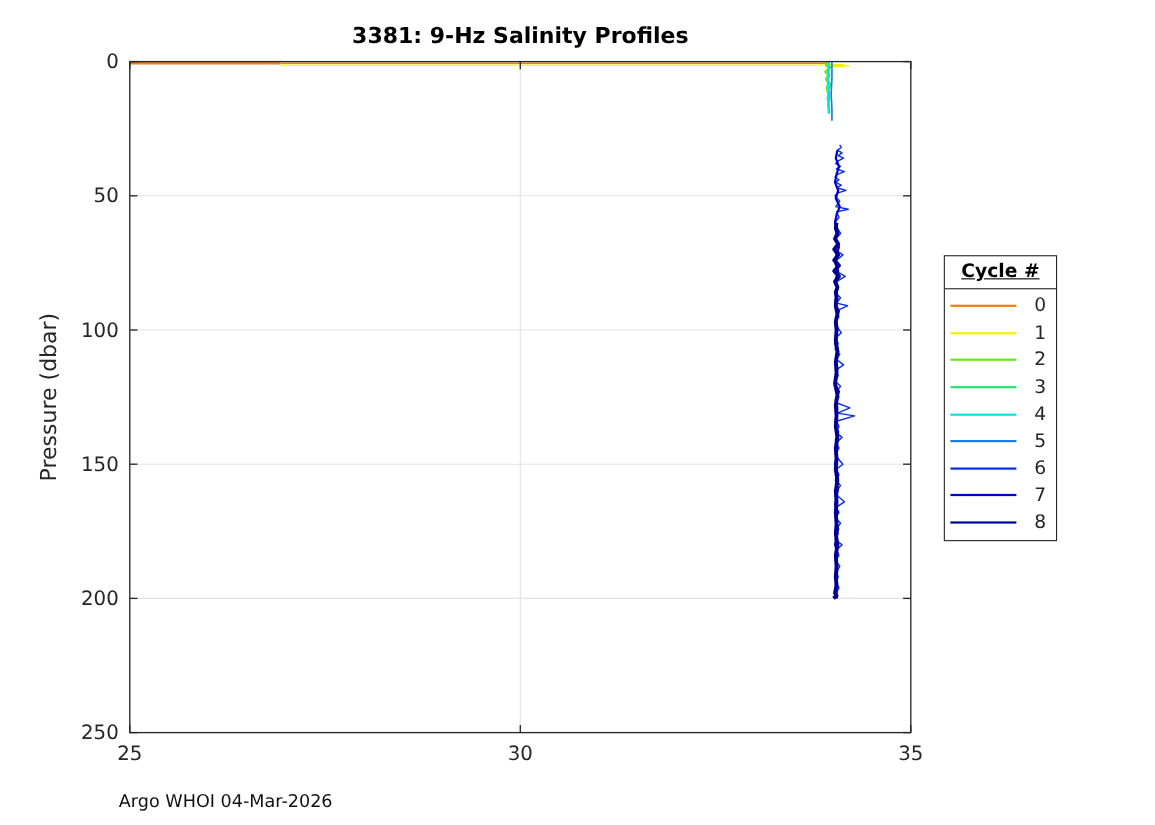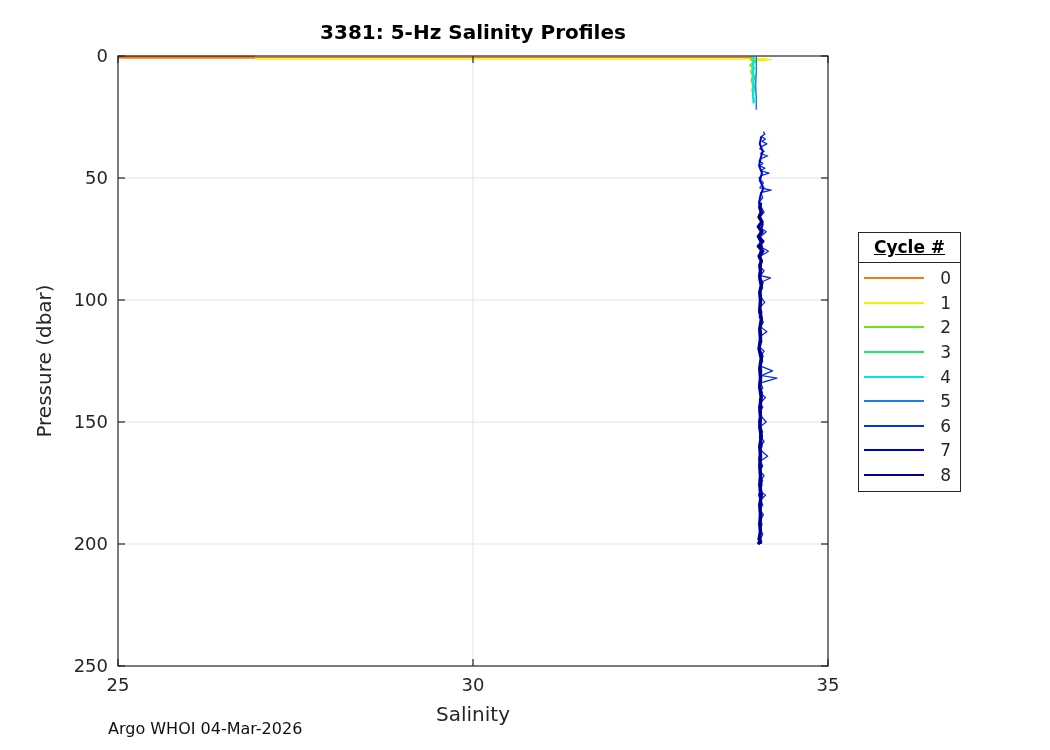--- a/index.html
+++ b/index.html
@@ -66,22 +66,21 @@
       <text x="118" y="691" text-anchor="middle" font-size="18px" fill="#262626" font-family="&quot;DejaVu Sans&quot;,&quot;Liberation Sans&quot;,sans-serif">25</text>
       <text x="473" y="691" text-anchor="middle" font-size="18px" fill="#262626" font-family="&quot;DejaVu Sans&quot;,&quot;Liberation Sans&quot;,sans-serif">30</text>
       <text x="828" y="691" text-anchor="middle" font-size="18px" fill="#262626" font-family="&quot;DejaVu Sans&quot;,&quot;Liberation Sans&quot;,sans-serif">35</text>
       <text x="108" y="62" text-anchor="end" font-size="18px" fill="#262626" font-family="&quot;DejaVu Sans&quot;,&quot;Liberation Sans&quot;,sans-serif">0</text>
       <text x="108" y="184" text-anchor="end" font-size="18px" fill="#262626" font-family="&quot;DejaVu Sans&quot;,&quot;Liberation Sans&quot;,sans-serif">50</text>
       <text x="108" y="306" text-anchor="end" font-size="18px" fill="#262626" font-family="&quot;DejaVu Sans&quot;,&quot;Liberation Sans&quot;,sans-serif">100</text>
       <text x="108" y="428" text-anchor="end" font-size="18px" fill="#262626" font-family="&quot;DejaVu Sans&quot;,&quot;Liberation Sans&quot;,sans-serif">150</text>
       <text x="108" y="550" text-anchor="end" font-size="18px" fill="#262626" font-family="&quot;DejaVu Sans&quot;,&quot;Liberation Sans&quot;,sans-serif">200</text>
       <text x="108" y="672" text-anchor="end" font-size="18px" fill="#262626" font-family="&quot;DejaVu Sans&quot;,&quot;Liberation Sans&quot;,sans-serif">250</text>
     </svg>
-  <div class="fig-title">3381: 5-Hz Salinity Profiles</div>
-  <div class="x-label">Salinity</div>
+  <div class="fig-title">3381: 9-Hz Salinity Profiles</div>
   <div class="y-label">Pressure (dbar)</div>
   <div class="footer">Argo WHOI 04-Mar-2026</div>
   <div class="legend">
     <div class="legend-title">Cycle #</div>
     <div class="legend-entries" id="legend-entries">
         <div class="legend-row">
           <span class="legend-line" style="background: rgb(238, 125, 20);"></span>
           <span class="legend-label">0</span>
         </div>
         <div class="legend-row">

